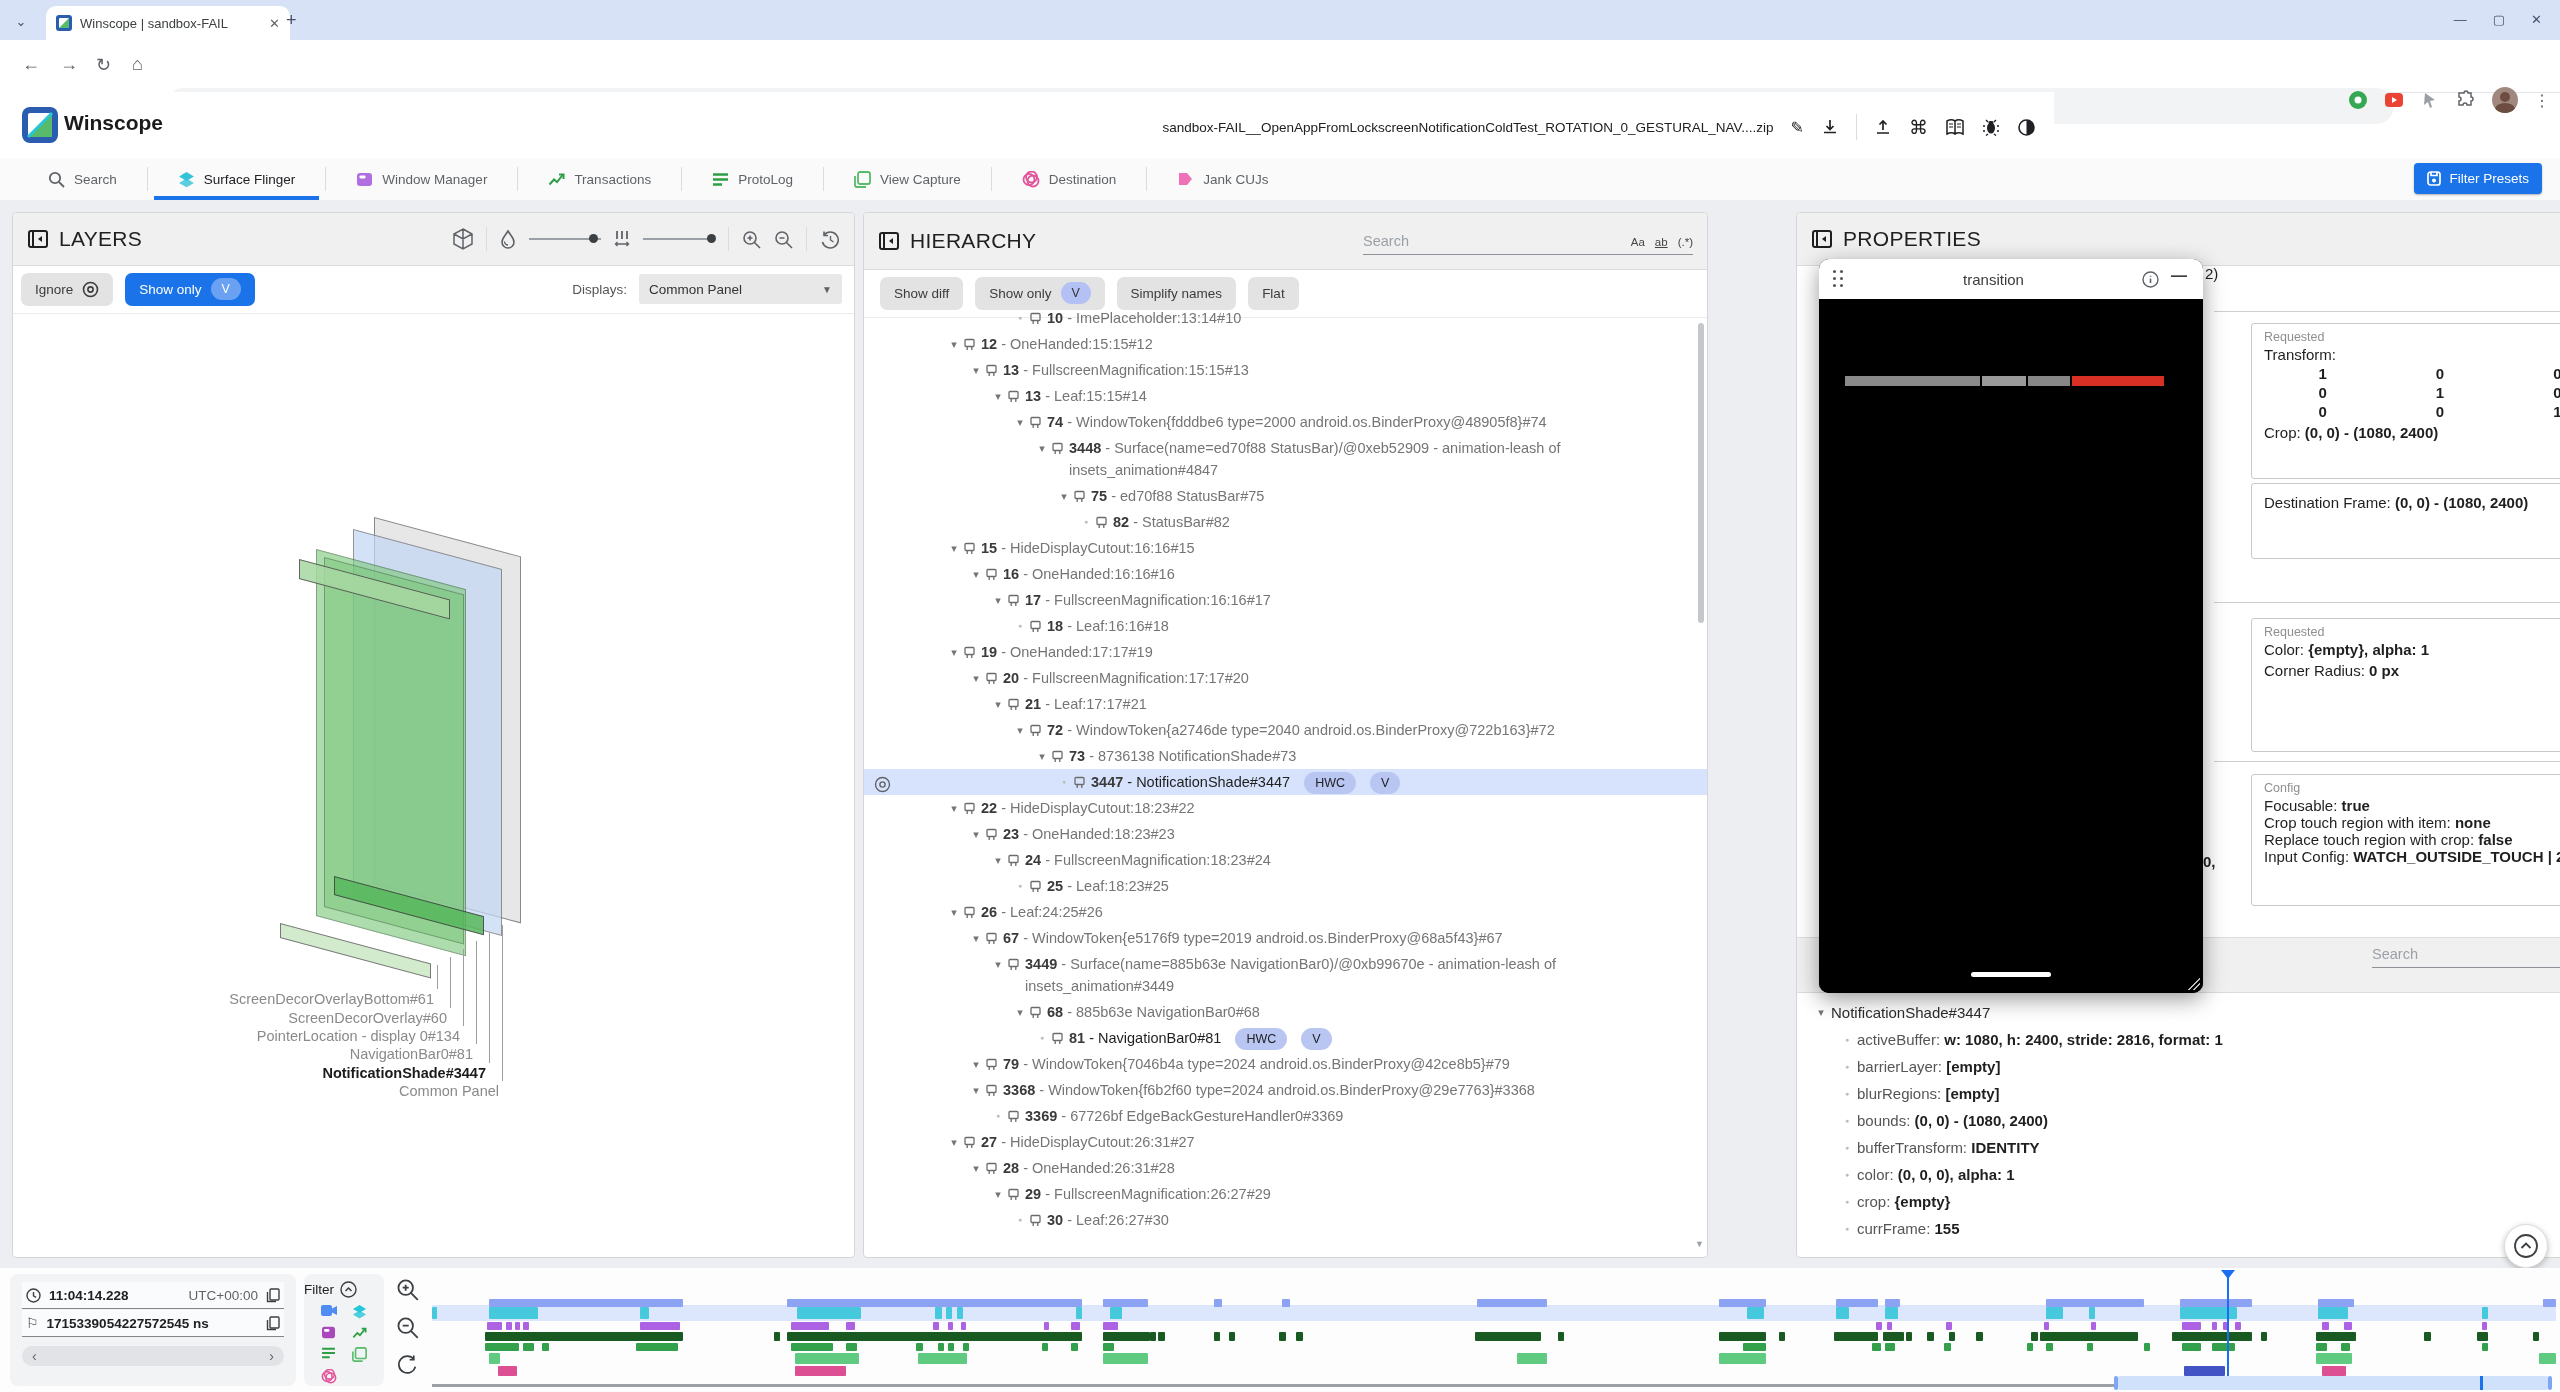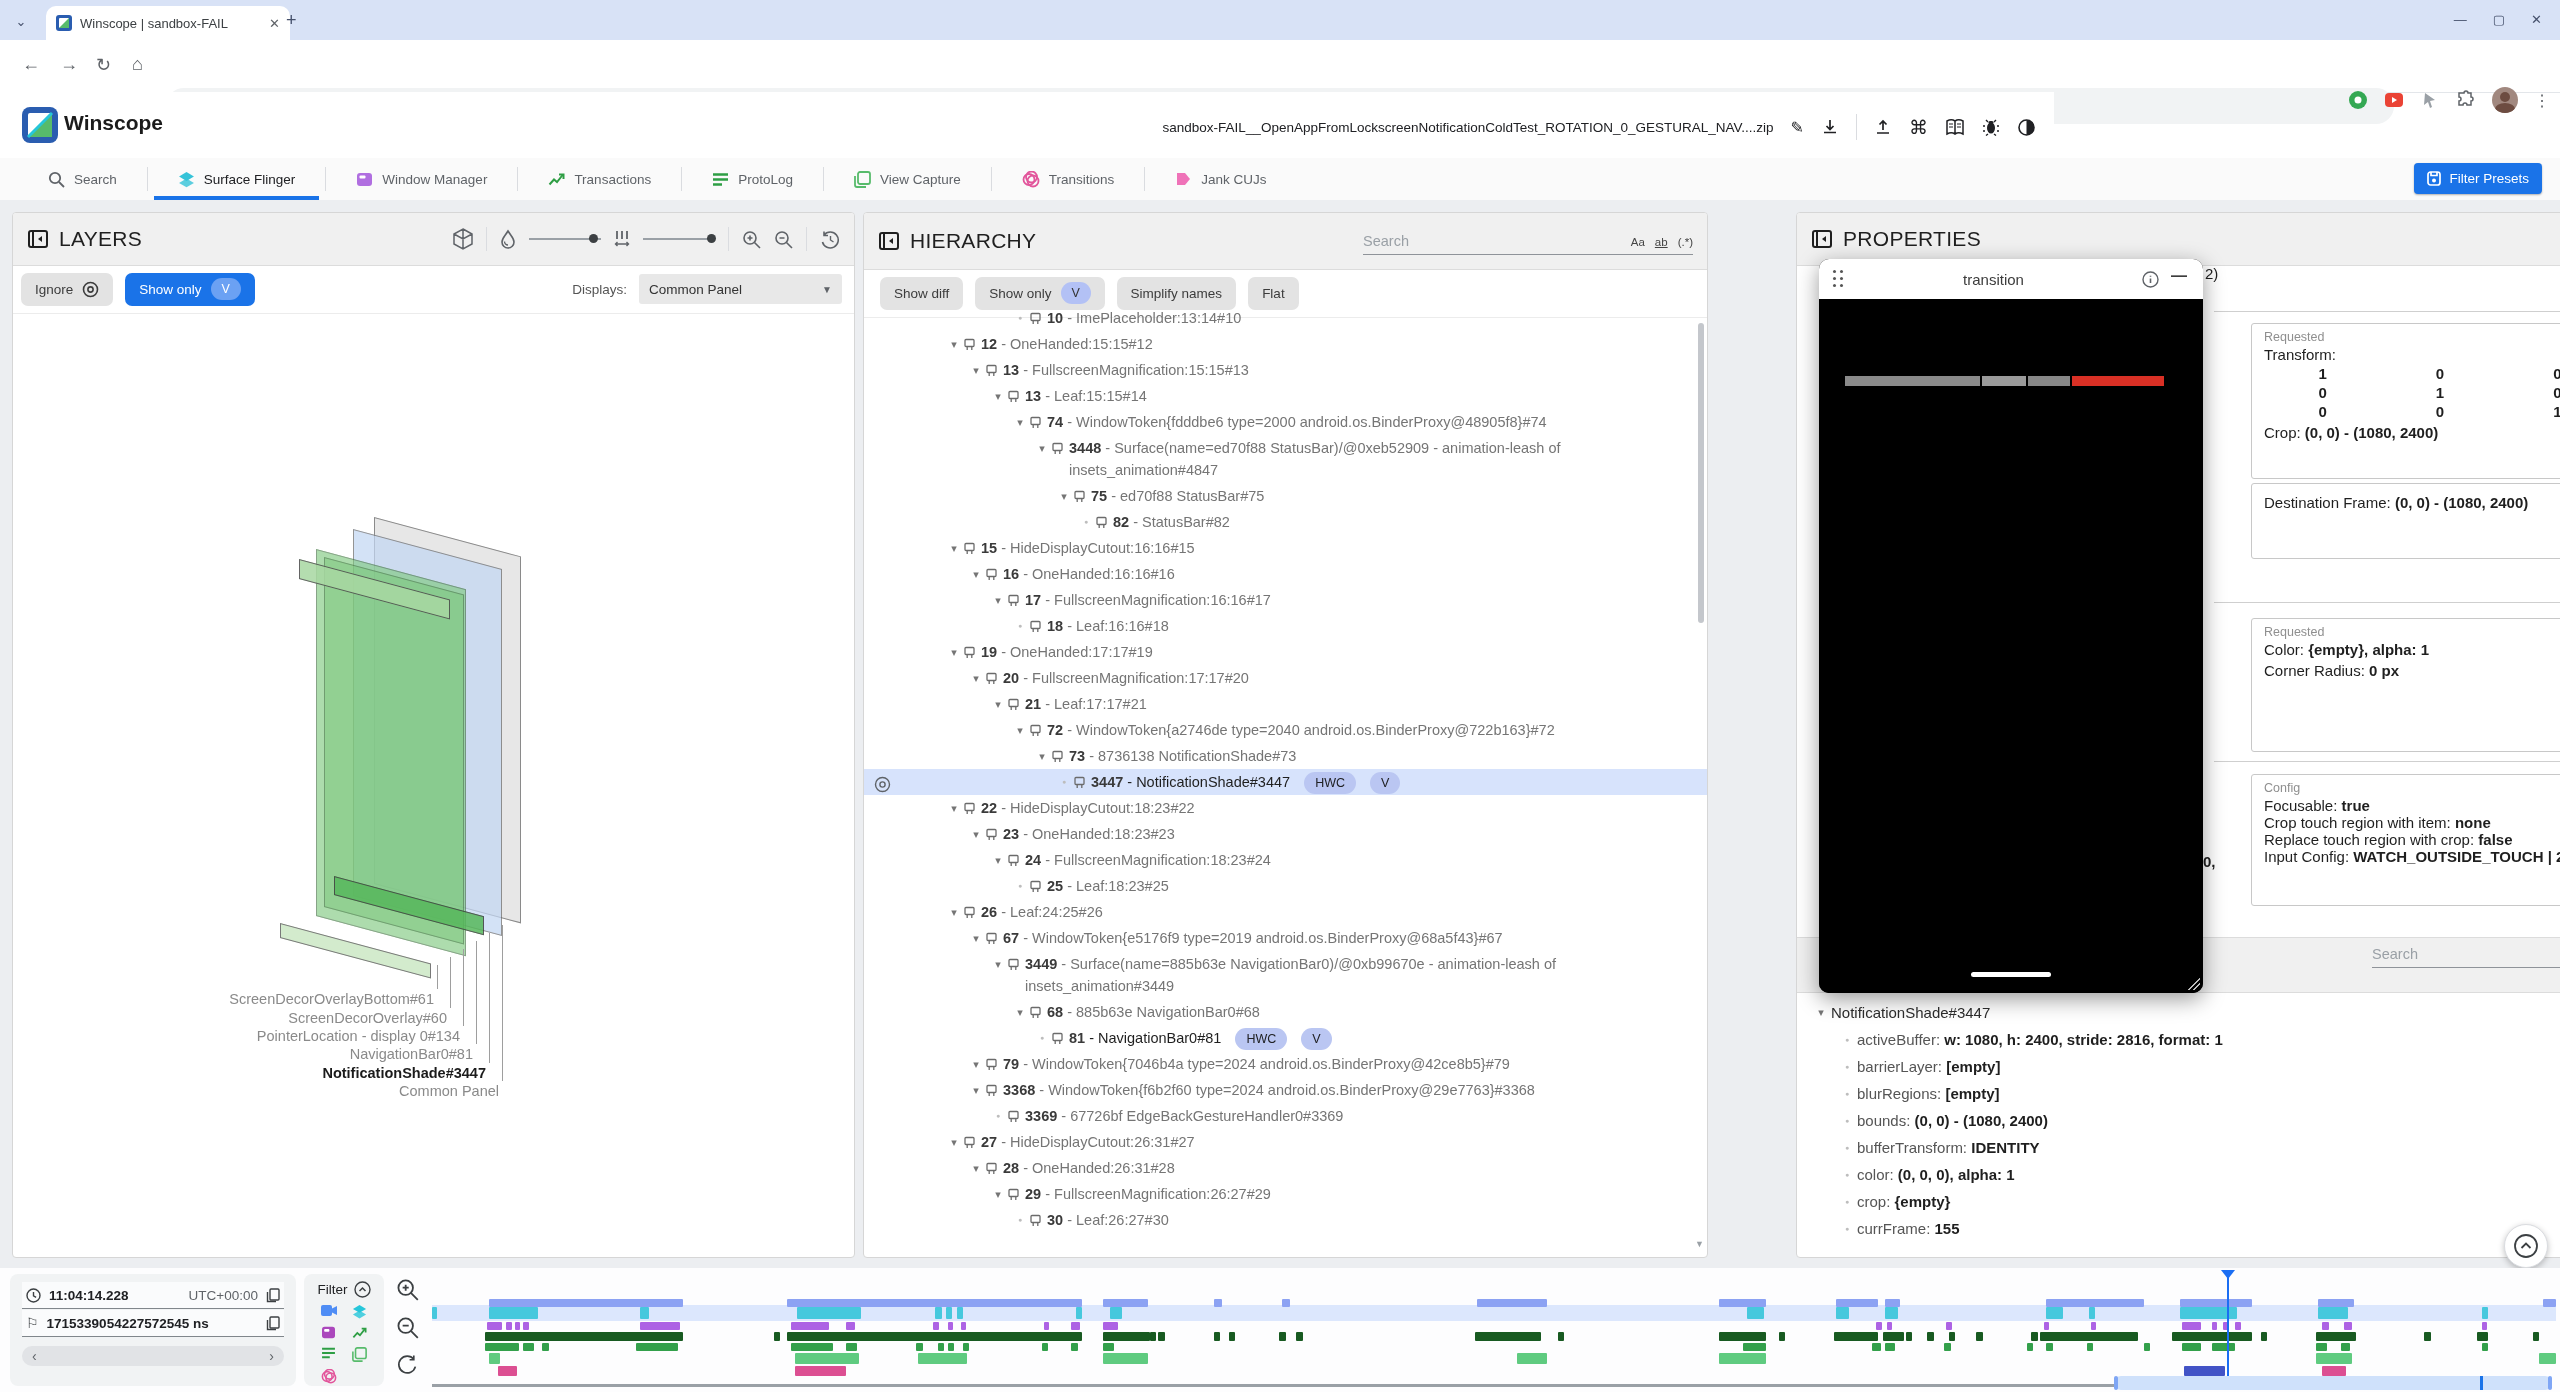--- a/index.html
+++ b/index.html
@@ -299,21 +299,21 @@
           </svg>
         <span>View Capture</span>
       </div>
       <div class="nsep"></div>
       <div class="ntab">
         <svg width="18" height="17" viewBox="0 0 18 17">
             <circle cx="7" cy="8.5" r="5.5" fill="none" stroke="#e2559b" stroke-width="1.8"></circle>
             <circle cx="9.5" cy="6" r="5.5" fill="none" stroke="#e2559b" stroke-width="1.8"></circle>
             <circle cx="11" cy="10" r="5.5" fill="none" stroke="#e2559b" stroke-width="1.8"></circle>
           </svg>
-        <span>Transitions</span>
+        <span>Destination</span>
       </div>
       <div class="nsep"></div>
       <div class="ntab">
         <svg width="17" height="16" viewBox="0 0 17 16">
             <path d="M2 2 h8 l5 6 -5 6 H2 Z" fill="#ef72b8"></path>
           </svg>
         <span>Jank CUJs</span>
       </div>
     </div>
     <div class="fpbtn">
@@ -1021,21 +1021,21 @@
             <path d="M1.5 4 v9.5 h8.5" fill="none" stroke="#3c4043" stroke-width="1.4"></path>
           </svg>
       </div>
       <div class="tscroll" style="top:72px">
         <span>‹</span>
         <span>›</span>
       </div>
     </div>
 
     <div class="tlcard" style="left:304px;top:6px;width:80px;height:112px">
-      <div style="display:flex;align-items:center;justify-content:center;gap:6px;padding:7px 0 6px;font-size:13.5px;color:#202124">
+      <div style="display:flex;align-items:center;gap:6px;padding:7px 0 6px;font-size:13.5px;color:#202124">
         <span>Filter</span>
         <svg width="17" height="17" viewBox="0 0 17 17">
             <circle cx="8.5" cy="8.5" r="7.5" fill="none" stroke="#3c4043" stroke-width="1.4"></circle>
             <path d="M5.5 10 L8.5 7 L11.5 10" fill="none" stroke="#3c4043" stroke-width="1.5"></path>
           </svg>
       </div>
       <div class="fgrid">
         <svg width="16" height="13" viewBox="0 0 16 13">
             <rect x="0" y="1" width="11" height="11" rx="2" fill="#4f8df5"></rect>
             <path d="M11 4.5 L16 2 V11 L11 8.5 Z" fill="#4f8df5"></path>

